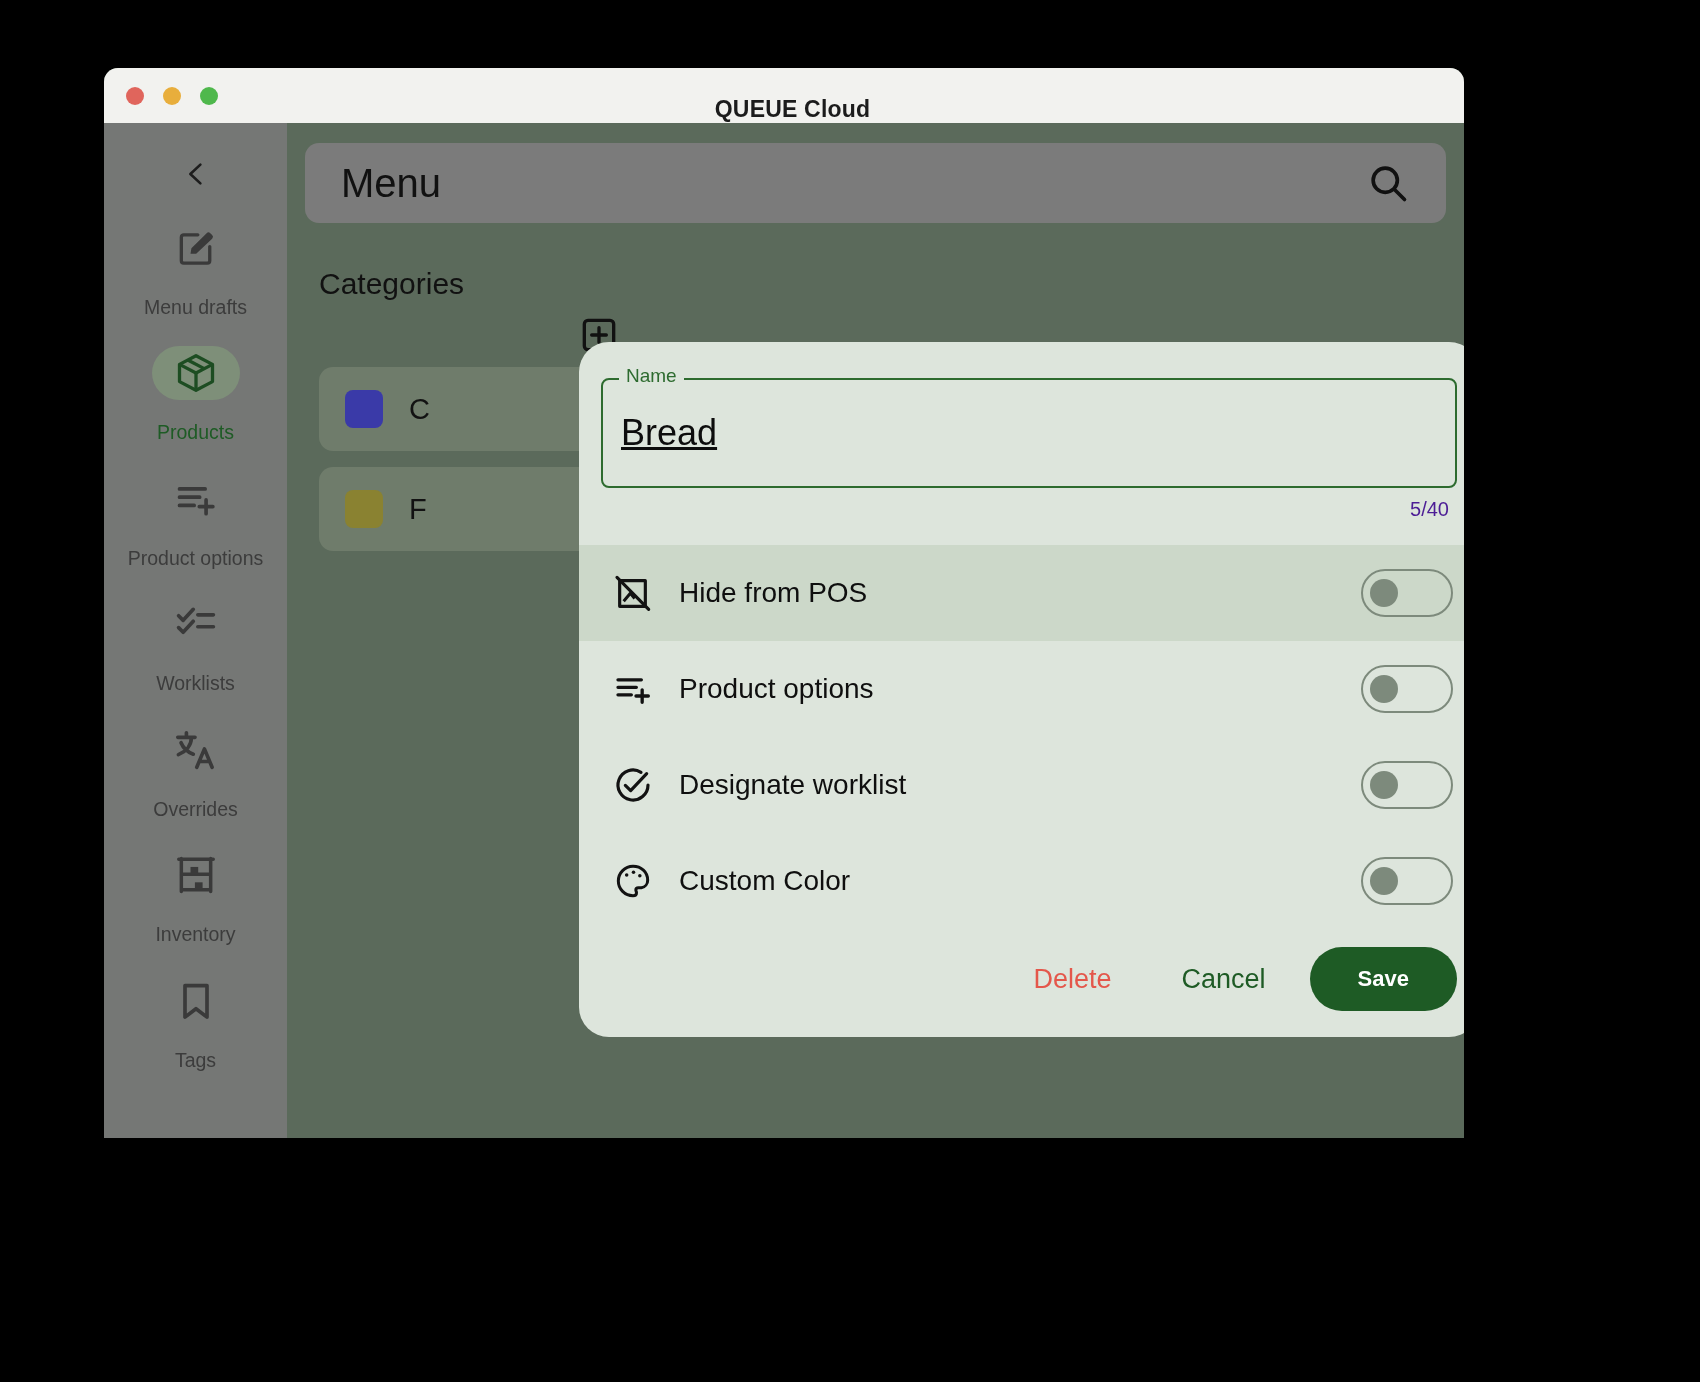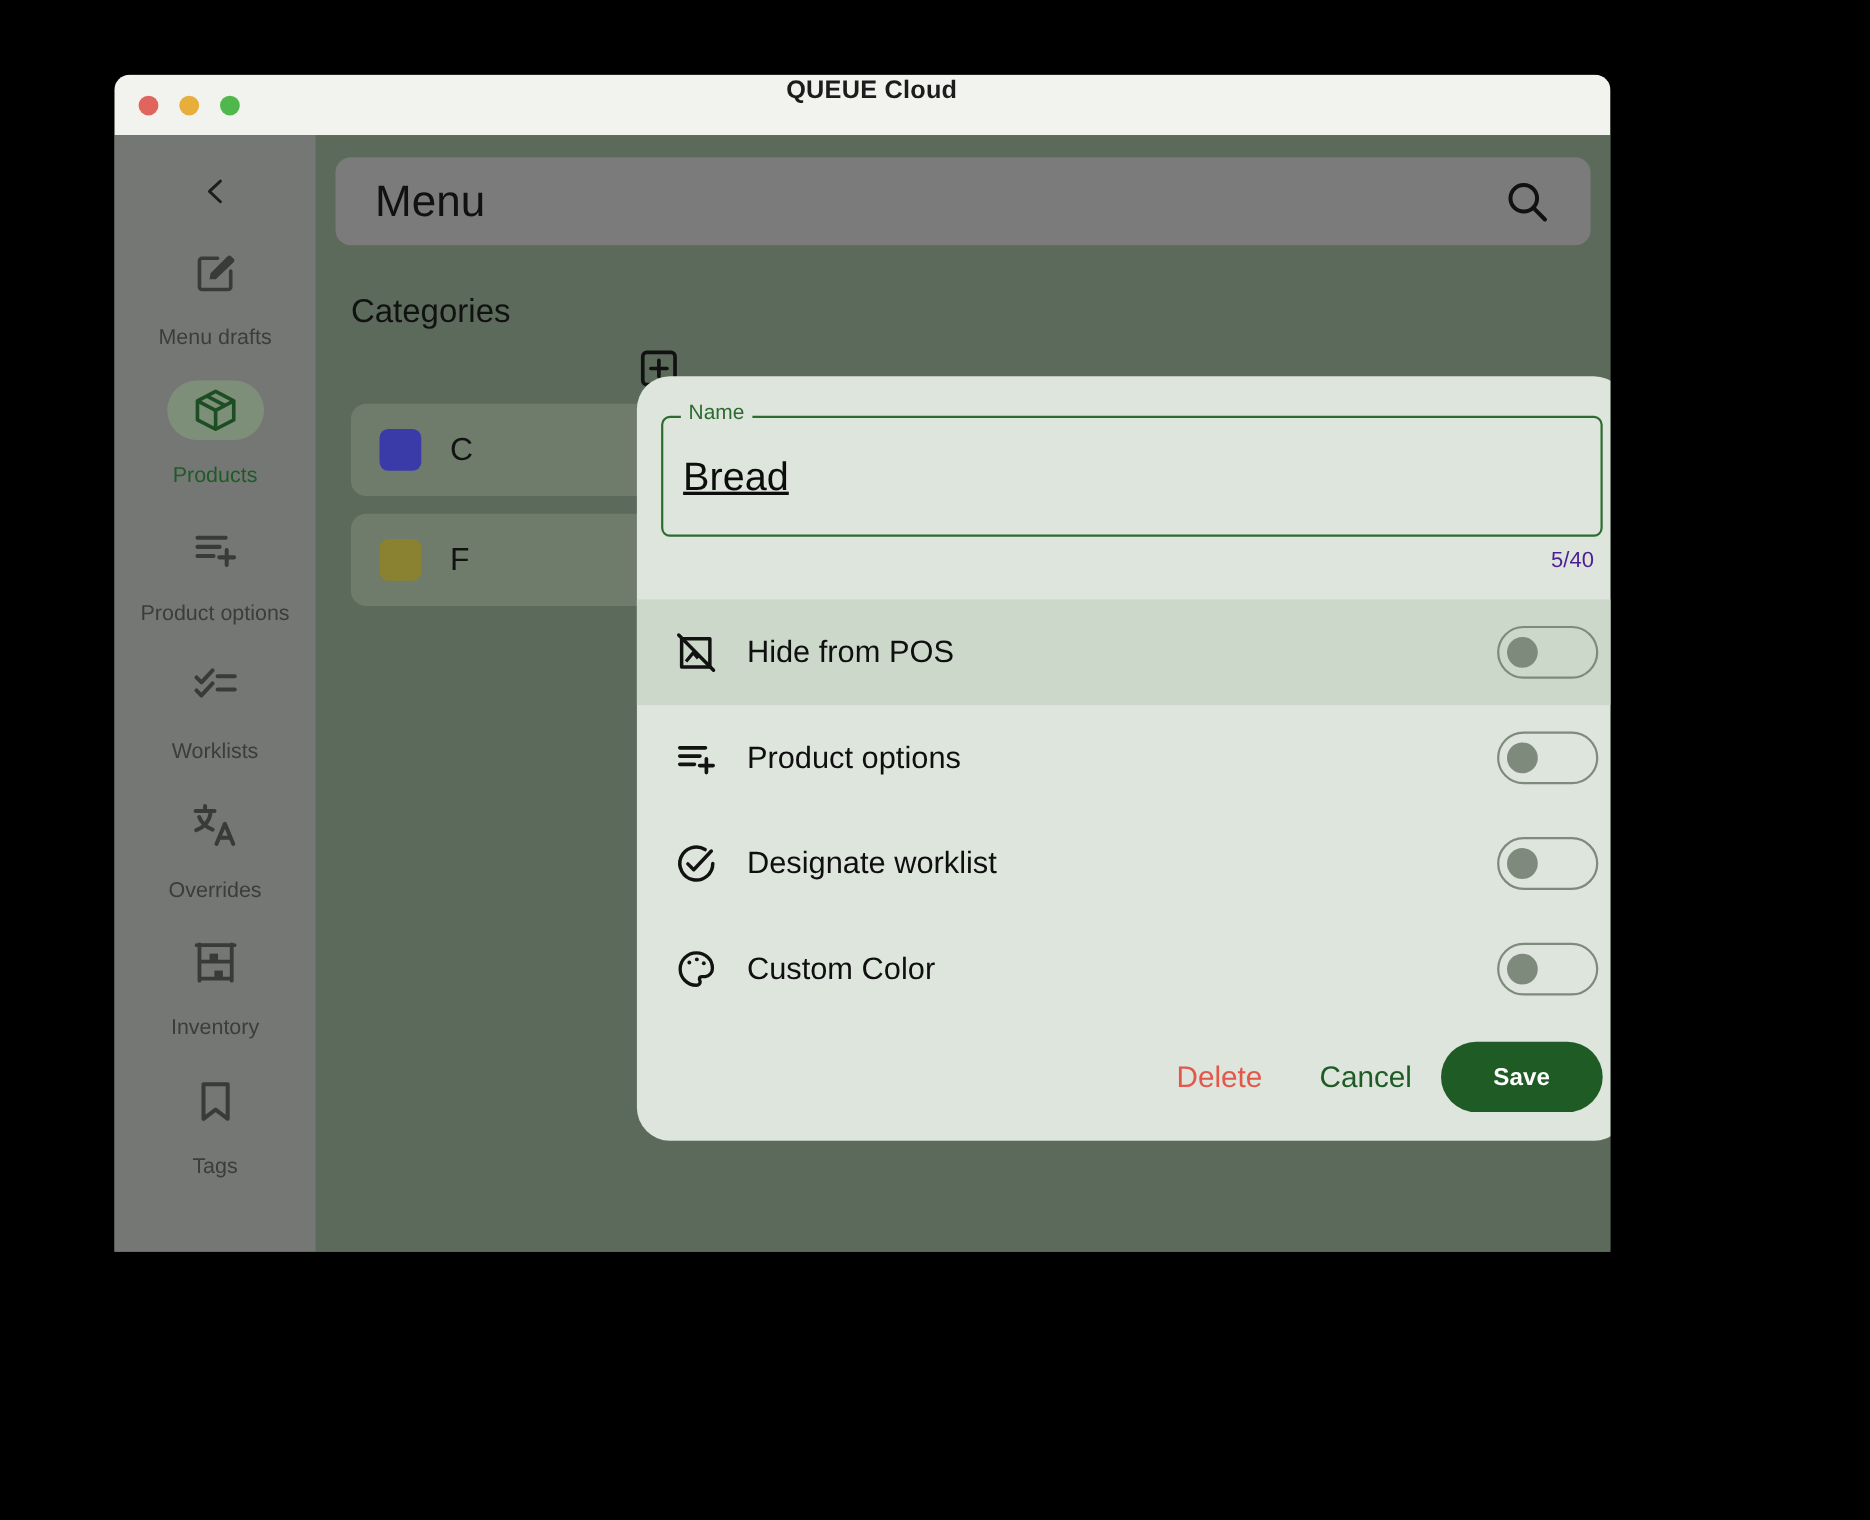--- a/index.html
+++ b/index.html
@@ -21,21 +21,21 @@
     border-radius: 14px 14px 0 0;
     overflow: hidden;
     background: #5b6a5b;
   }
 
   #title-bar {
     position: relative;
     height: 55px;
     background: #f2f2ef;
     display: flex;
-    align-items: flex-start;
+    align-items: flex-end;
     justify-content: center;
     padding-left: 17px;
   }
   #traffic-lights {
     position: absolute;
     left: 22px;
     top: 50%;
     transform: translateY(-50%);
     display: flex;
     gap: 19px;
@@ -215,21 +215,21 @@
     width: 28px; height: 28px;
     border-radius: 50%;
     background: #7d8a7c;
   }
 
   
   #dialog-actions {
     display: flex;
     align-items: center;
     justify-content: flex-end;
-    gap: 0;
+    gap: 18px;
     padding: 18px 22px 4px 22px;
   }
   .text-btn {
     border: none;
     background: transparent;
     font-family: "Liberation Sans", sans-serif;
     font-size: 27px;
     padding: 14px 26px;
     border-radius: 26px;
     cursor: pointer;

